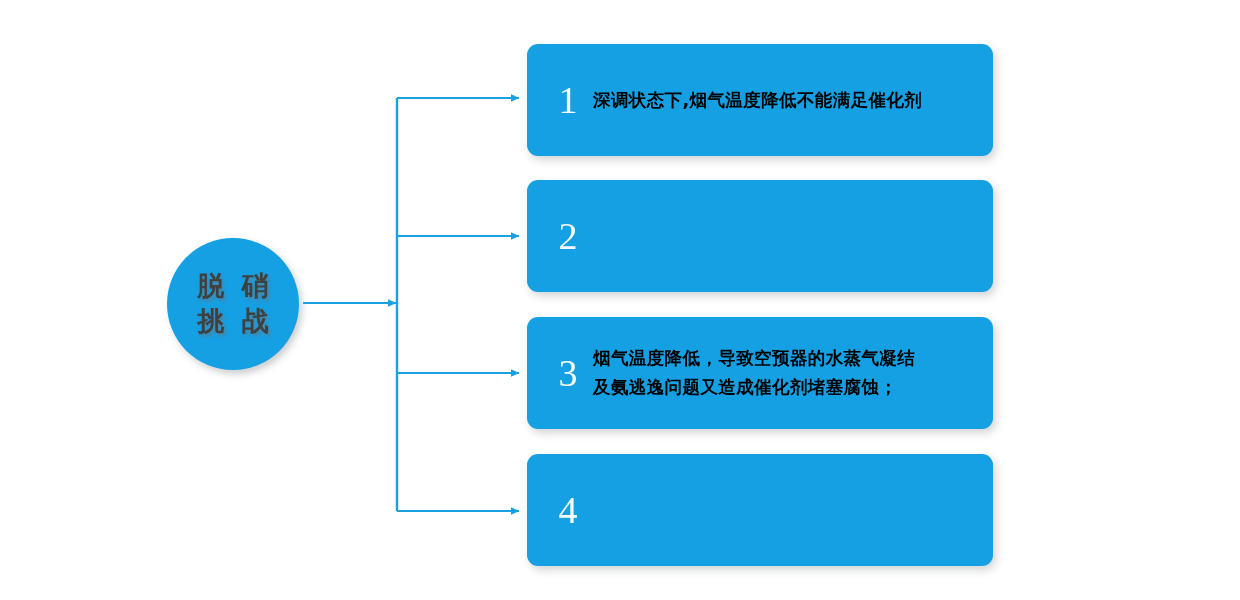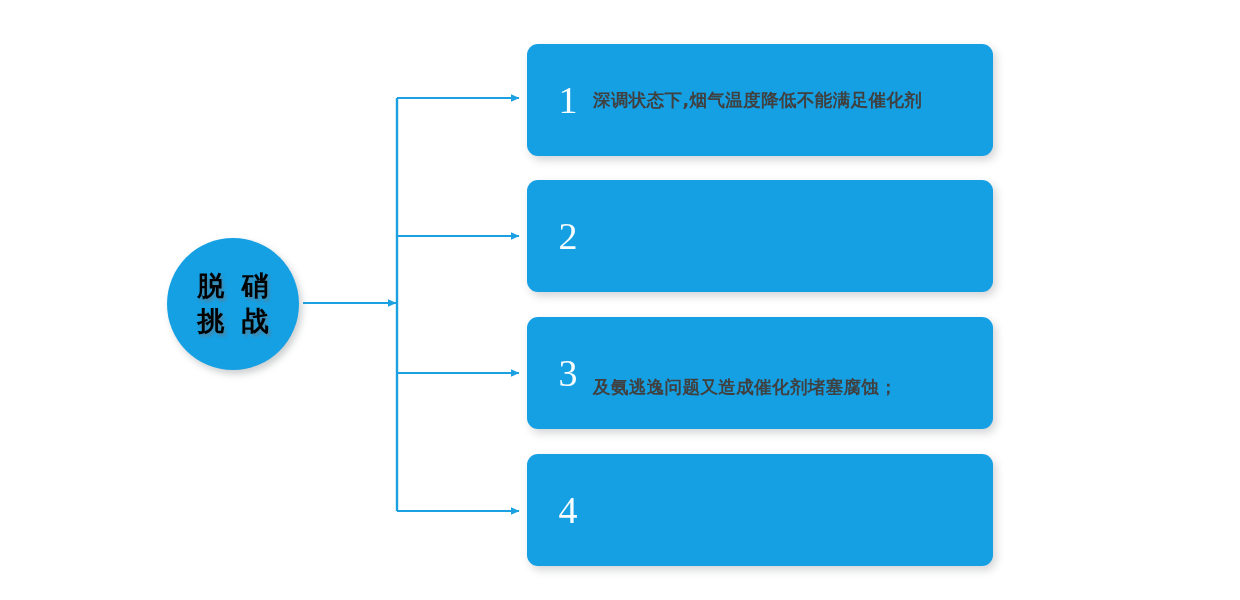--- a/index.html
+++ b/index.html
@@ -29,21 +29,21 @@
     border-radius: 50%;
     background: #15a0e4;
     box-shadow: 3px 4px 7px rgba(120,125,130,0.38);
     display: flex;
     flex-direction: column;
     align-items: center;
     justify-content: center;
     box-sizing: border-box;
   }
   .hub-line {
-    color: #000000;
+    color: #404040;
     font-family: "DejaVu Sans", "Liberation Sans", sans-serif;
     font-weight: bold;
     font-size: 27px;
     letter-spacing: 4px;
     line-height: 1.28;
     text-indent: 4px;
     text-shadow: 2px 3px 3px rgba(110,115,120,0.55);
     white-space: nowrap;
   }
 
@@ -81,21 +81,21 @@
     font-family: "Liberation Serif", "DejaVu Serif", serif;
     font-size: 38px;
     font-weight: normal;
     line-height: 1;
     width: 30px;
     text-align: center;
     opacity: 0.97;
   }
   .item-text {
     flex: 1 1 auto;
-    color: #404040;
+    color: #000000;
     font-family: "DejaVu Sans", "Liberation Sans", sans-serif;
     font-weight: bold;
     font-size: 17.5px;
     line-height: 1.65;
     letter-spacing: 0.4px;
     padding-left: 10px;
     text-align: left;
   }
   .one-liner .item-text { white-space: nowrap; }
 </style>
@@ -136,21 +136,21 @@
     </span>
   </div>
 
   <div class="item-box box-2 one-liner">
     <span class="item-number">2</span>
   </div>
 
   <div class="item-box box-3">
     <span class="item-number">3</span>
     <span class="item-text">
-      <br>
+      <span>烟气温度降低，导致空预器的水蒸气凝结</span><br>
       <span>及氨逃逸问题又造成催化剂堵塞腐蚀；</span>
     </span>
   </div>
 
   <div class="item-box box-4">
     <span class="item-number">4</span>
   </div>
 
 </div>
 

